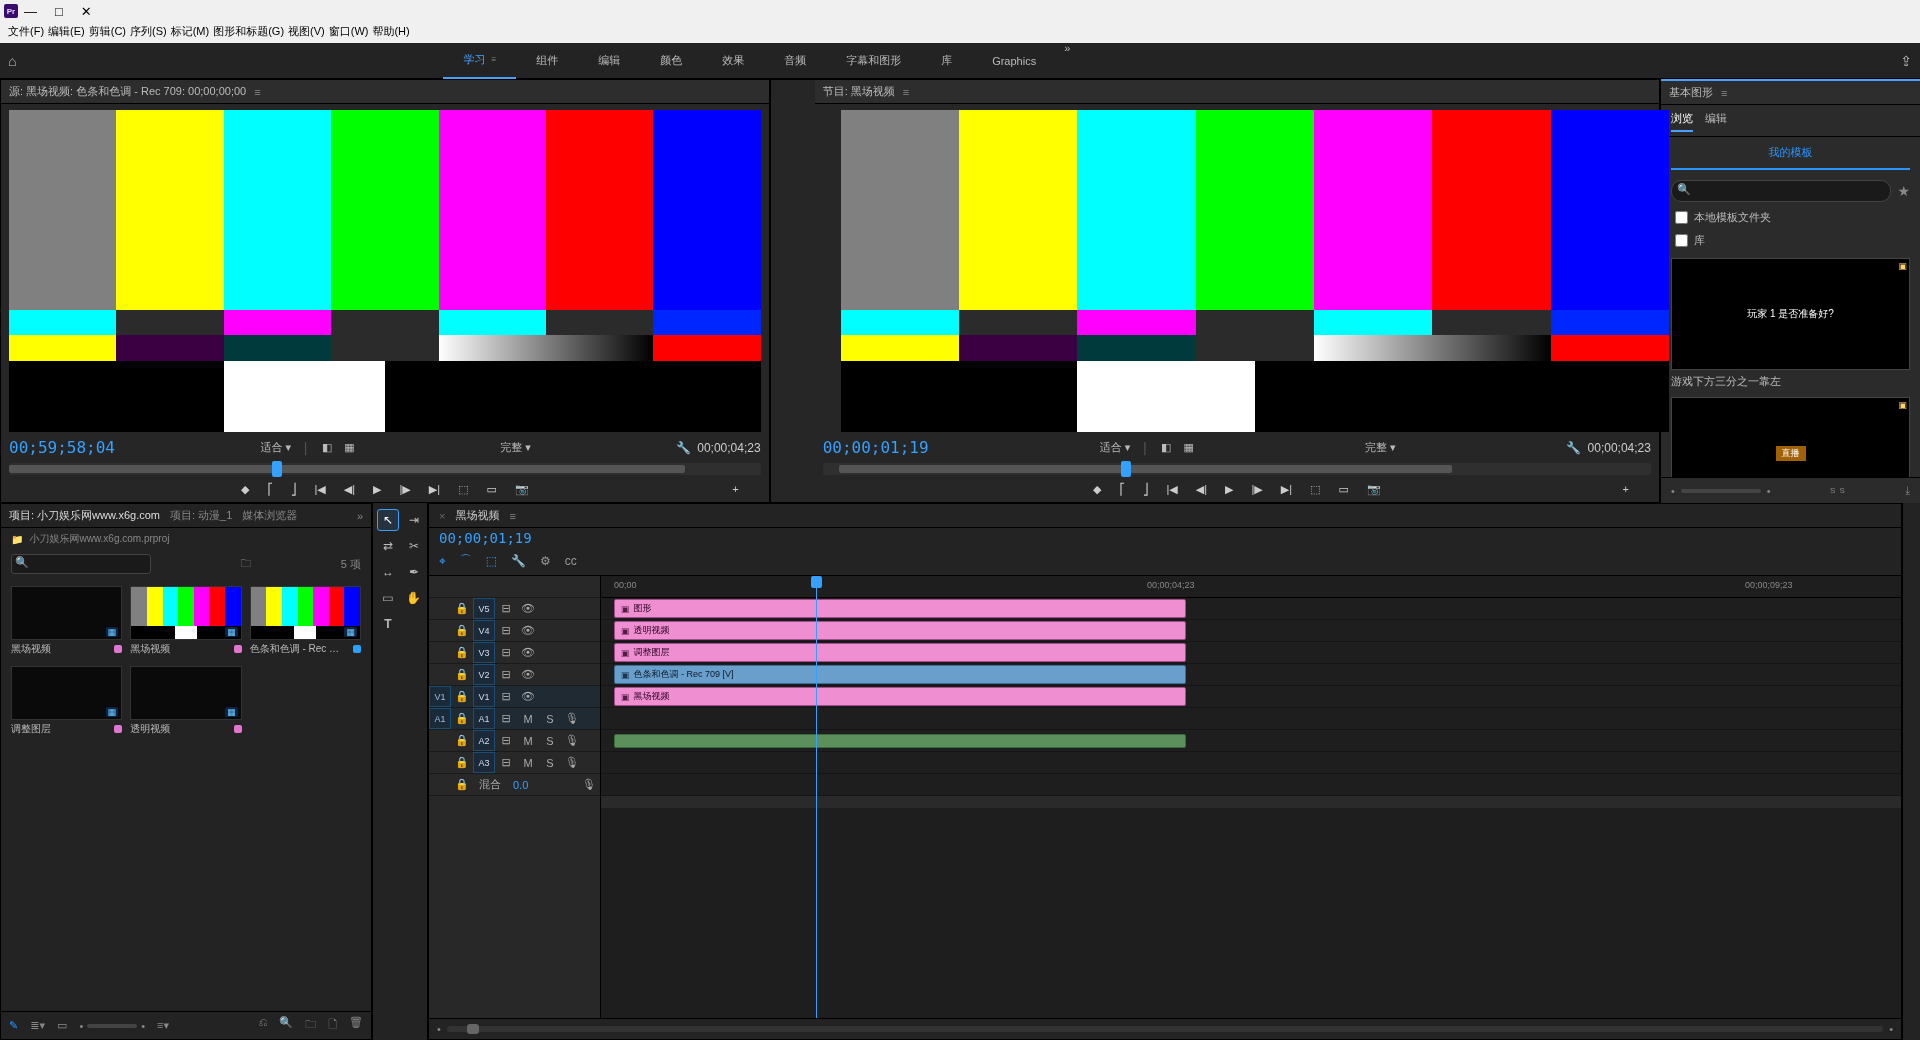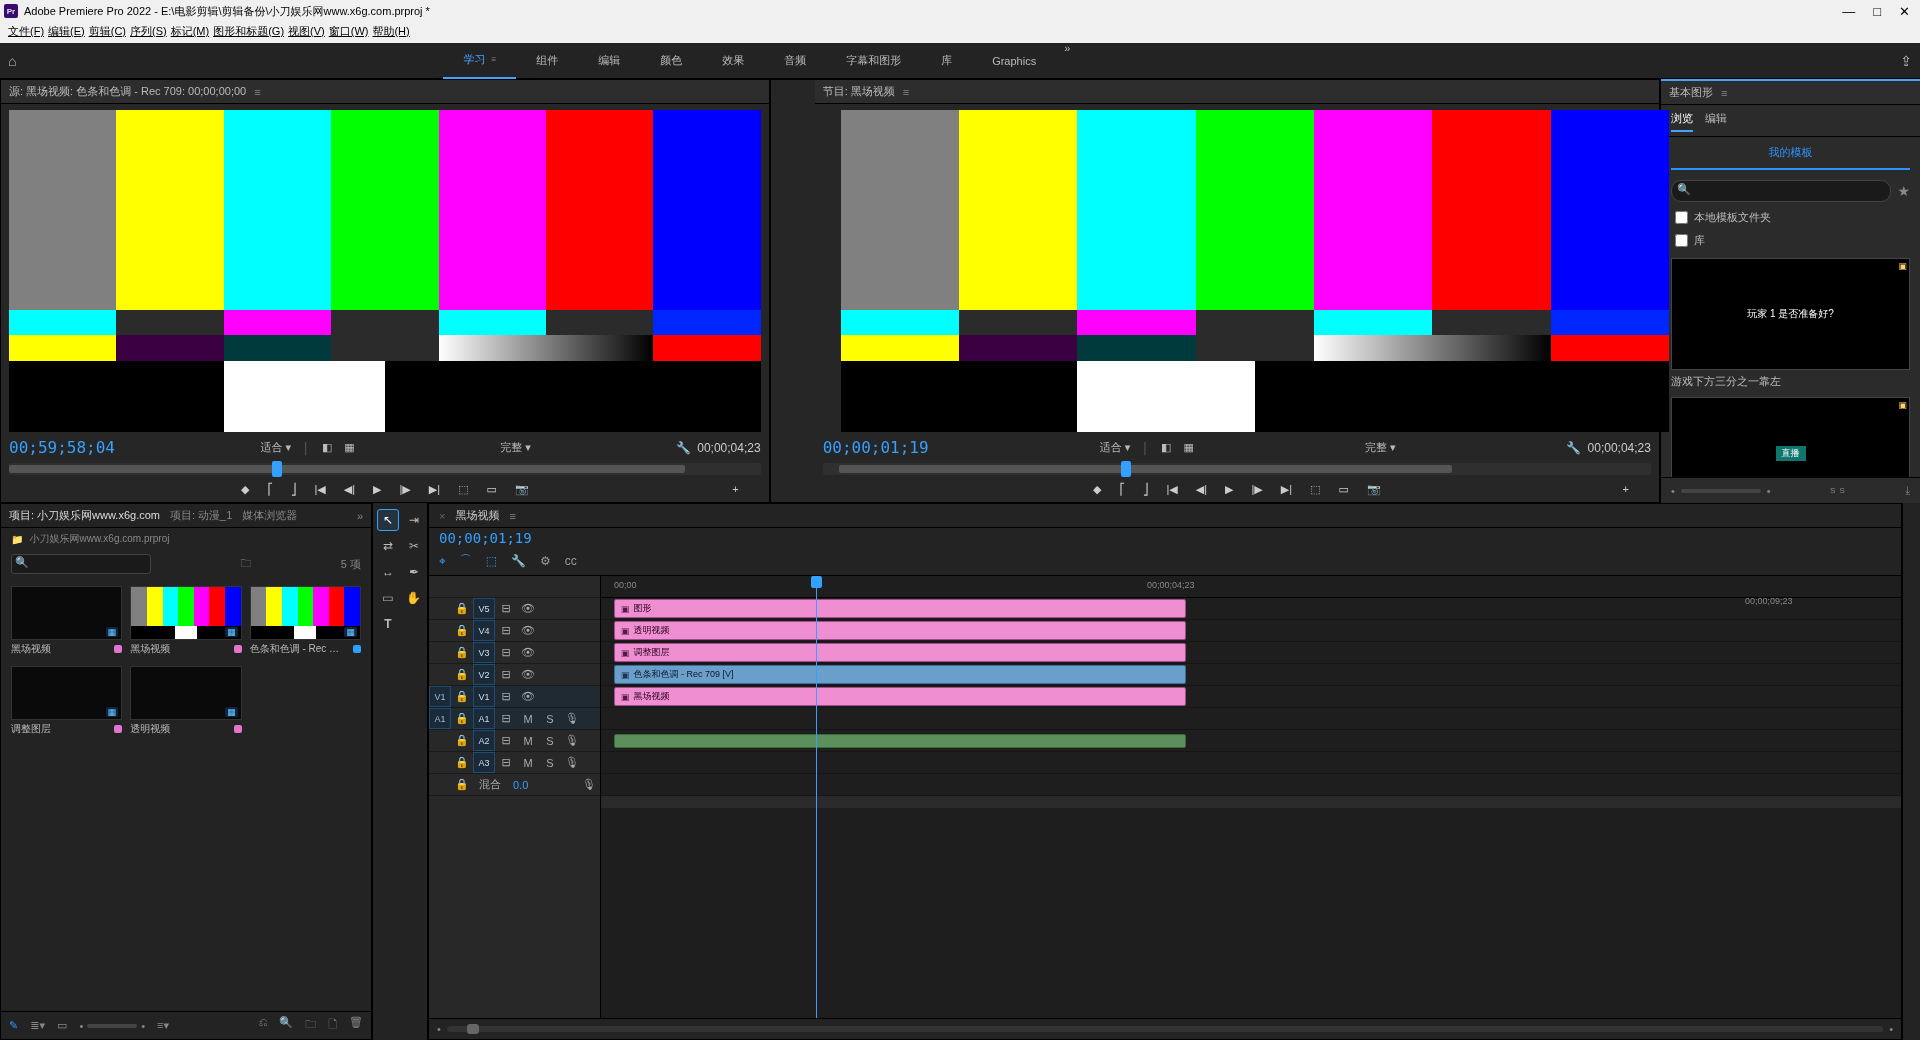--- a/index.html
+++ b/index.html
@@ -7,21 +7,21 @@
     
     
     .titlebar { display: flex; align-items: center; height: 22px; background: #f0f0f0; color: #000; padding: 0 4px; }
     .titlebar .app-icon { width: 14px; height: 14px; background: #3a0c6e; color: #e8d5ff; display: inline-flex; align-items: center; justify-content: center; font-size: 8px; font-weight: 700; margin-right: 6px; border-radius: 2px; }
     .titlebar .title { flex: 1; font-size: 11px; }
     .titlebar .win-ctrls { display: flex; gap: 18px; margin-right: 6px; }
     .titlebar .win-ctrls span { cursor: pointer; font-size: 13px; line-height: 1; }
     
     
     .menubar { display: flex; gap: 4px; background: #f0f0f0; color: #000; padding: 2px 8px 4px; font-size: 11px; }
-    .menubar span { cursor: pointer; text-decoration: underline; }
+    .menubar span { cursor: pointer; }
     
     
     .workspacebar { display: flex; align-items: center; height: 36px; background: #232323; border-bottom: 1px solid #000; padding: 0 8px; }
     .workspacebar .home { font-size: 14px; color: #bbb; cursor: pointer; margin-right: 12px; }
     .workspacebar .tabs { display: flex; gap: 0; margin: 0 auto; }
     .workspacebar .tab { padding: 10px 20px; cursor: pointer; color: #bbb; display: flex; align-items: center; gap: 6px; }
     .workspacebar .tab.active { color: #4aa0ff; border-bottom: 2px solid #4aa0ff; }
     .workspacebar .menuicon { color: #888; font-size: 8px; }
     .workspacebar .overflow { cursor: pointer; color: #bbb; margin-left: 8px; }
     .workspacebar .share { margin-left: auto; cursor: pointer; color: #bbb; font-size: 14px; }
@@ -146,21 +146,20 @@
     
     .eg-th1 { background: linear-gradient(115deg,#000 40%, #0a3a7a 50%, #000 90%); }
     .eg-badgeTR { position:absolute; top:2px; right:2px; font-size:9px; color:#ffd36b; }
     .slimbar { height:4px; background:#444; border-radius:2px; }
   </style>
 </head>
 <body>
 
 <div class="titlebar">
   <span class="app-icon">Pr</span>
-  <span class="title">Adobe Premiere Pro 2022 - E:\电影剪辑\剪辑备份\小刀娱乐网www.x6g.com.prproj *</span>
   <div class="win-ctrls">
     <span>—</span>
     <span>□</span>
     <span>✕</span>
   </div>
 </div>
 
 <div class="menubar">
   <span>文件(F)</span>
   <span>编辑(E)</span>
@@ -378,21 +377,21 @@
         <div class="eg-item">
           <div class="thumb eg-th1">
               <span class="eg-badgeTR">▣</span>
               <span style="color:#fff;font-size:10px;text-align:center;">玩家 1 是否准备好?</span>
             </div>
           <div class="lbl">游戏下方三分之一靠左</div>
         </div>
         <div class="eg-item">
           <div class="thumb" style="background:#000;">
               <span class="eg-badgeTR">▣</span>
-              <span style="background:#0f766e;color:#fff;padding:1px 6px;font-size:9px;">直播</span>
+              <span style="background:#a16207;color:#fff;padding:1px 6px;font-size:9px;">直播</span>
             </div>
 
         </div>
 
       </div>
       <div class="eg-bottom">
         <span style="display:flex;align-items:center;gap:6px;">•<span class="slimbar" style="width:80px;"></span>•</span>
         <span class="sizetxt">S  S</span>
         <span>⤓</span>
       </div>
@@ -611,21 +610,21 @@
               <span class="tl-cell">🔒</span>
               <span class="tl-cell" style="width:auto;padding:0 6px;">混合</span>
               <span class="tl-cell" style="color:#34a0ff;width:auto;padding:0 6px;">0.0</span>
               <span class="tl-cell" style="margin-left:auto;">🎙</span>
             </div>
           </div>
         <div class="tl-right">
           <div class="ruler">
             <span class="tick" style="left:1%;">00;00</span>
             <span class="tick" style="left:42%;">00;00;04;23</span>
-            <span class="tick" style="left:88%;margin-top:16px;">00;00;09;23</span>
+            <span class="tick" style="left:88%;">00;00;09;23</span>
             <div class="playhead-head" style="left:16.5%;"></div>
           </div>
           <div class="playhead-line" style="left:16.5%;"></div>
           <div id="tl-tracks">
               <div class="tl-track-row">
                 <div class="clip video" style="left:1%;width:44%;"><span class="ci">▣</span>图形</div>
               </div>
               <div class="tl-track-row">
                 <div class="clip video" style="left:1%;width:44%;"><span class="ci">▣</span>透明视频</div>
               </div>

